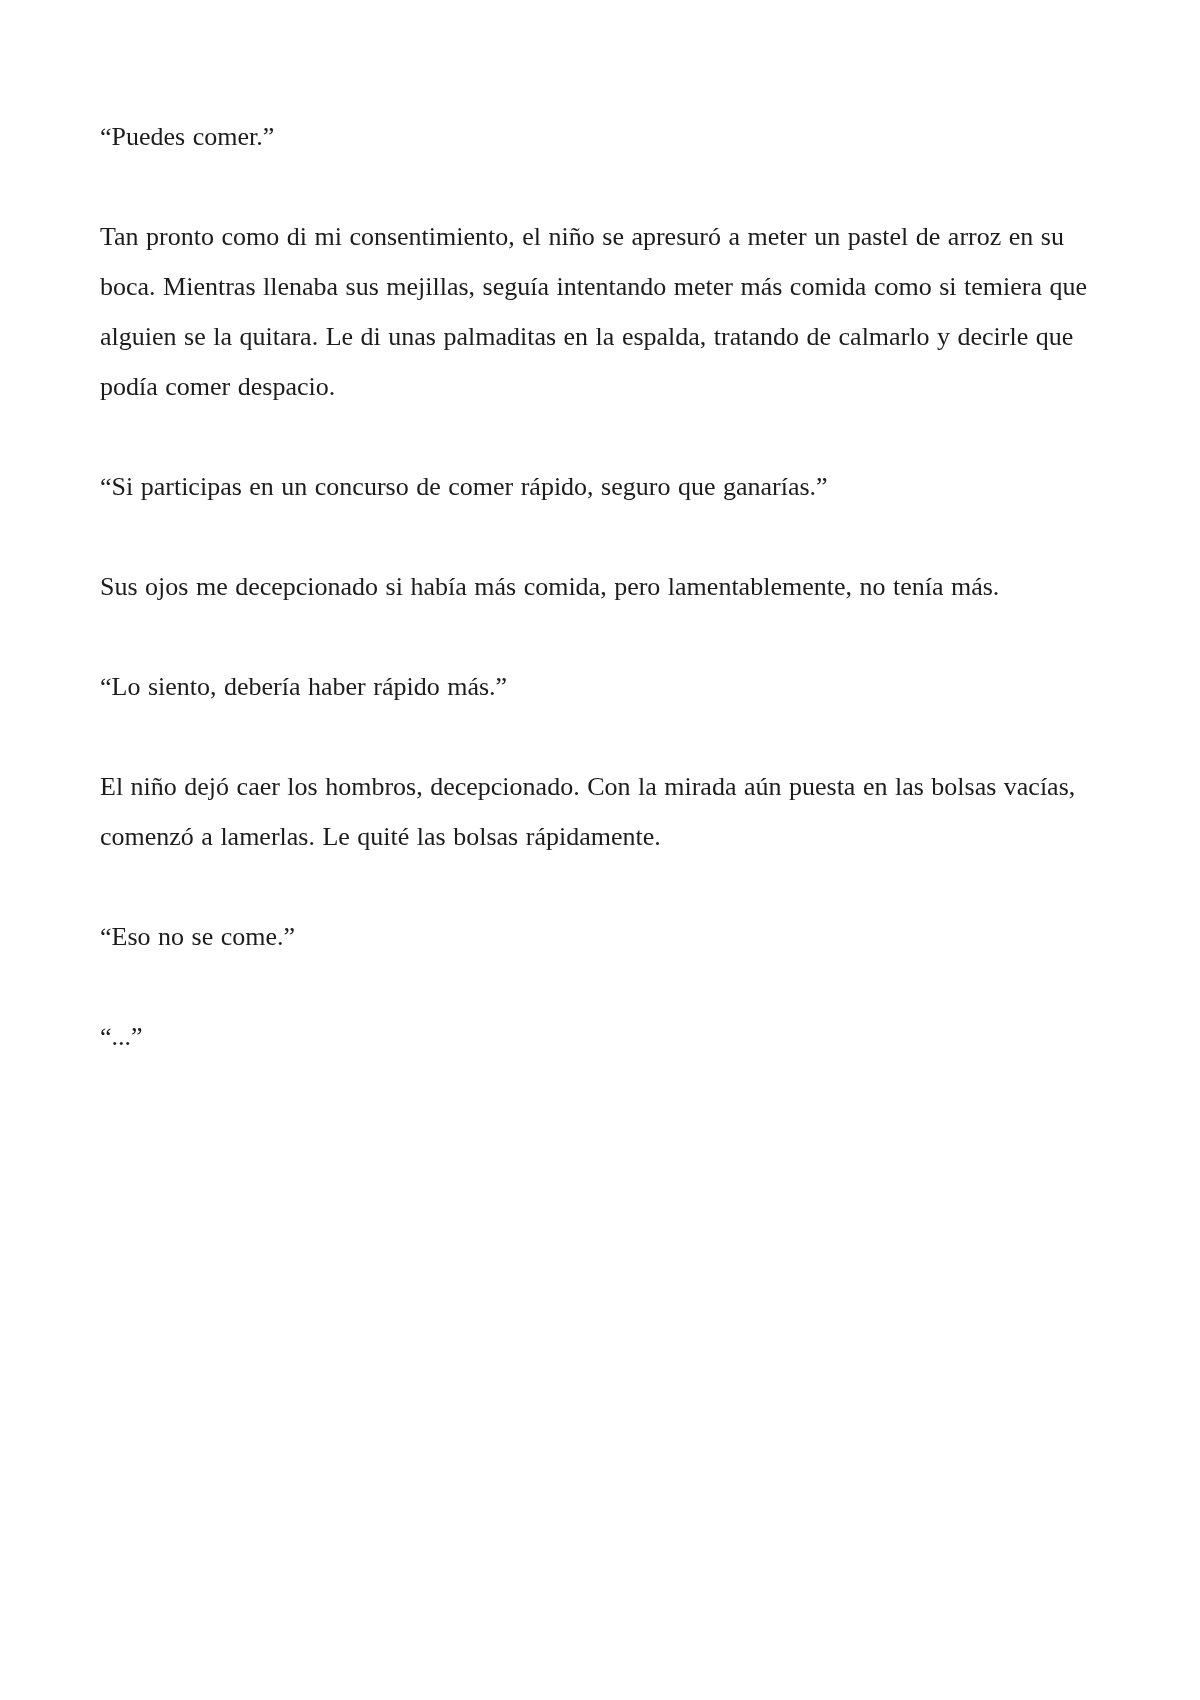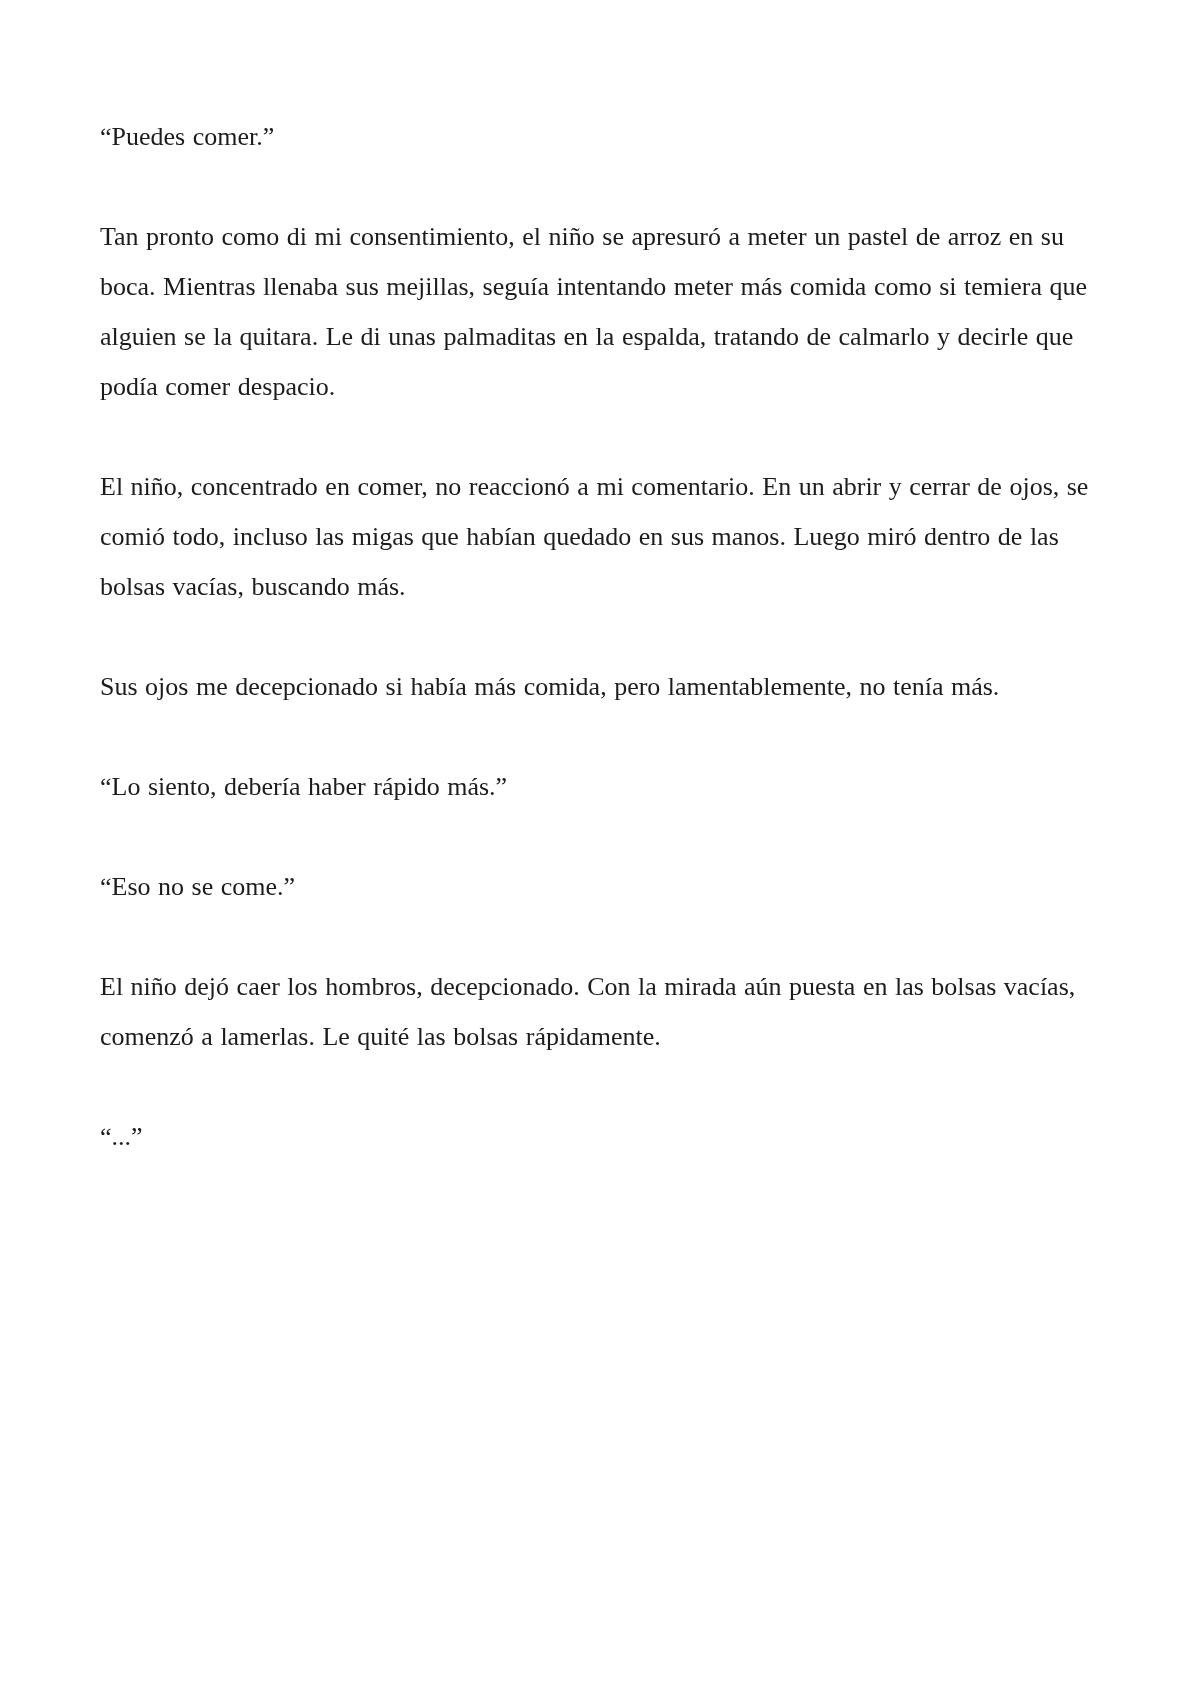--- a/index.html
+++ b/index.html
@@ -31,20 +31,20 @@
   }
 </style>
 </head>
 <body>
 
 <div class="page" style="background: rgb(255, 255, 255);">
   <div class="doc-body" style="color: rgb(28, 28, 28);">
 
   <p class="para">“Puedes comer.”</p>
       <p class="para">Tan pronto como di mi consentimiento, el niño se apresuró a meter un pastel de arroz en su boca. Mientras llenaba sus mejillas, seguía intentando meter más comida como si temiera que alguien se la quitara. Le di unas palmaditas en la espalda, tratando de calmarlo y decirle que podía comer despacio.</p>
-      <p class="para">El niño, concentrado en comer, no reaccionó a mi comentario. En un abrir y cerrar de ojos, se comió todo, incluso las migas que habían quedado en sus manos. Luego miró dentro de las bolsas vacías, buscando más.</p>
+      <p class="para">“Si participas en un concurso de comer rápido, seguro que ganarías.”</p>
       <p class="para">Sus ojos me decepcionado si había más comida, pero lamentablemente, no tenía más.</p>
       <p class="para">“Lo siento, debería haber rápido más.”</p>
+      <p class="para">El niño dejó caer los hombros, decepcionado. Con la mirada aún puesta en las bolsas vacías, comenzó a lamerlas. Le quité las bolsas rápidamente.</p>
       <p class="para">“Eso no se come.”</p>
-      <p class="para">El niño dejó caer los hombros, decepcionado. Con la mirada aún puesta en las bolsas vacías, comenzó a lamerlas. Le quité las bolsas rápidamente.</p>
       <p class="para">“...”</p>
     </div>
 </div>
 
 </body></html>

